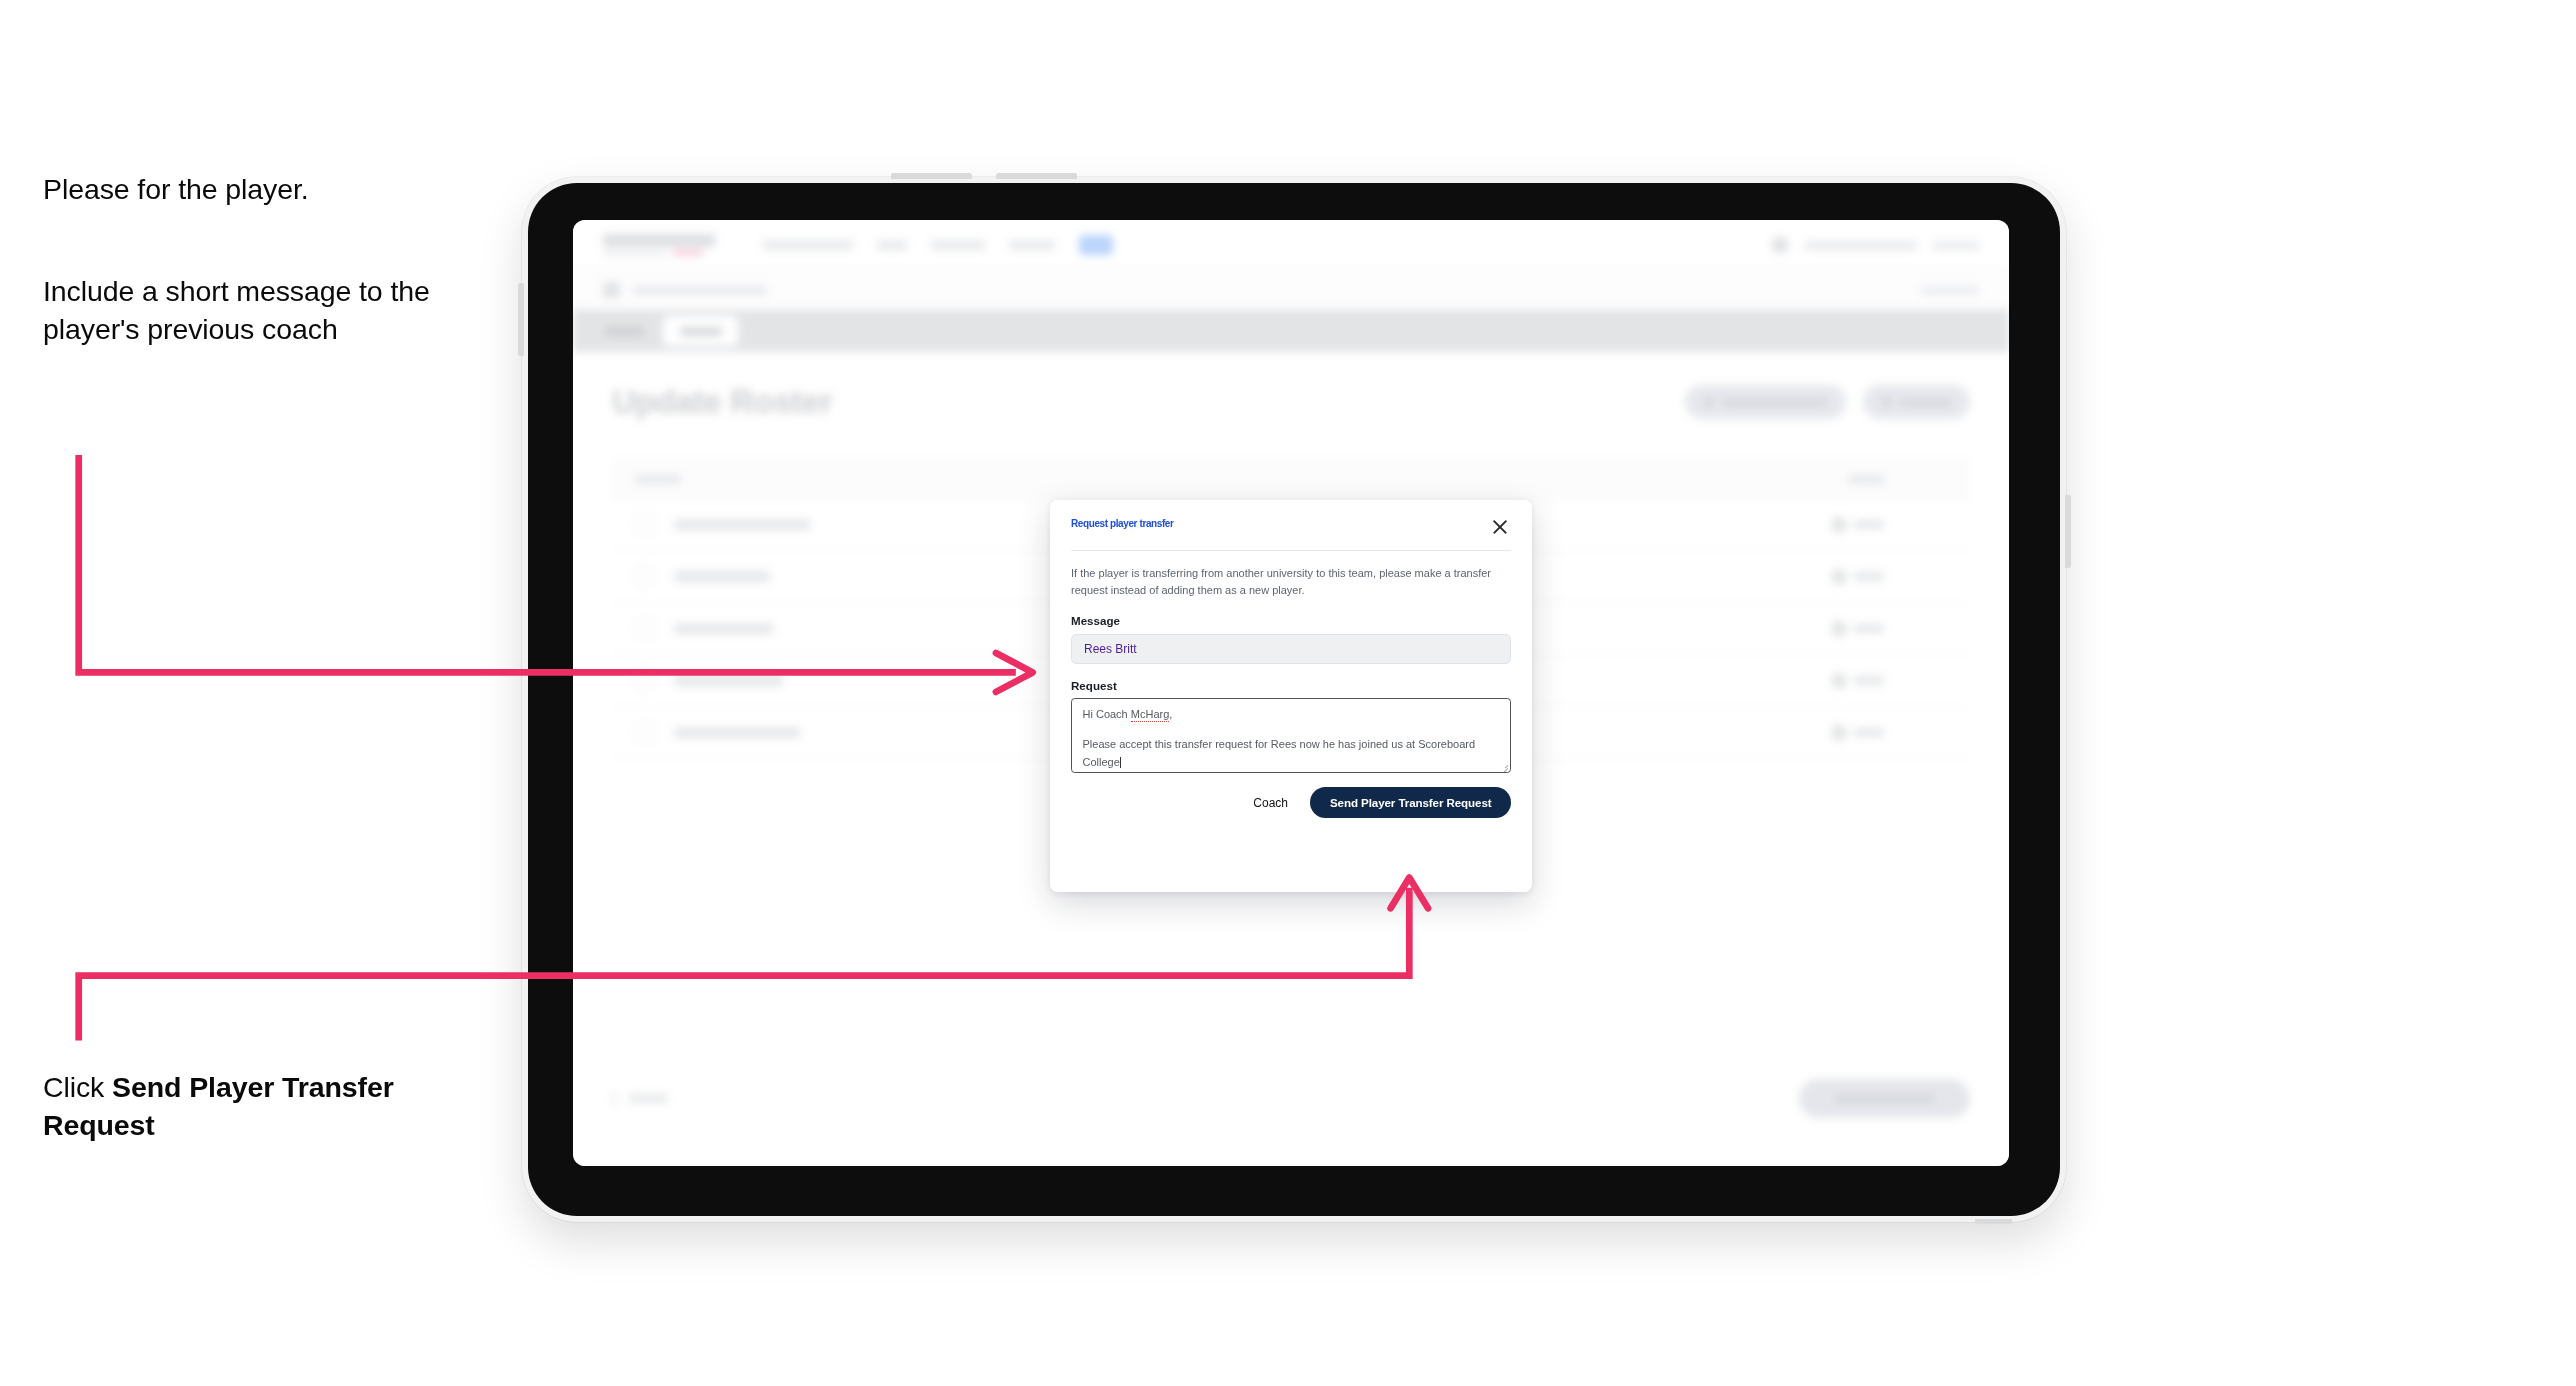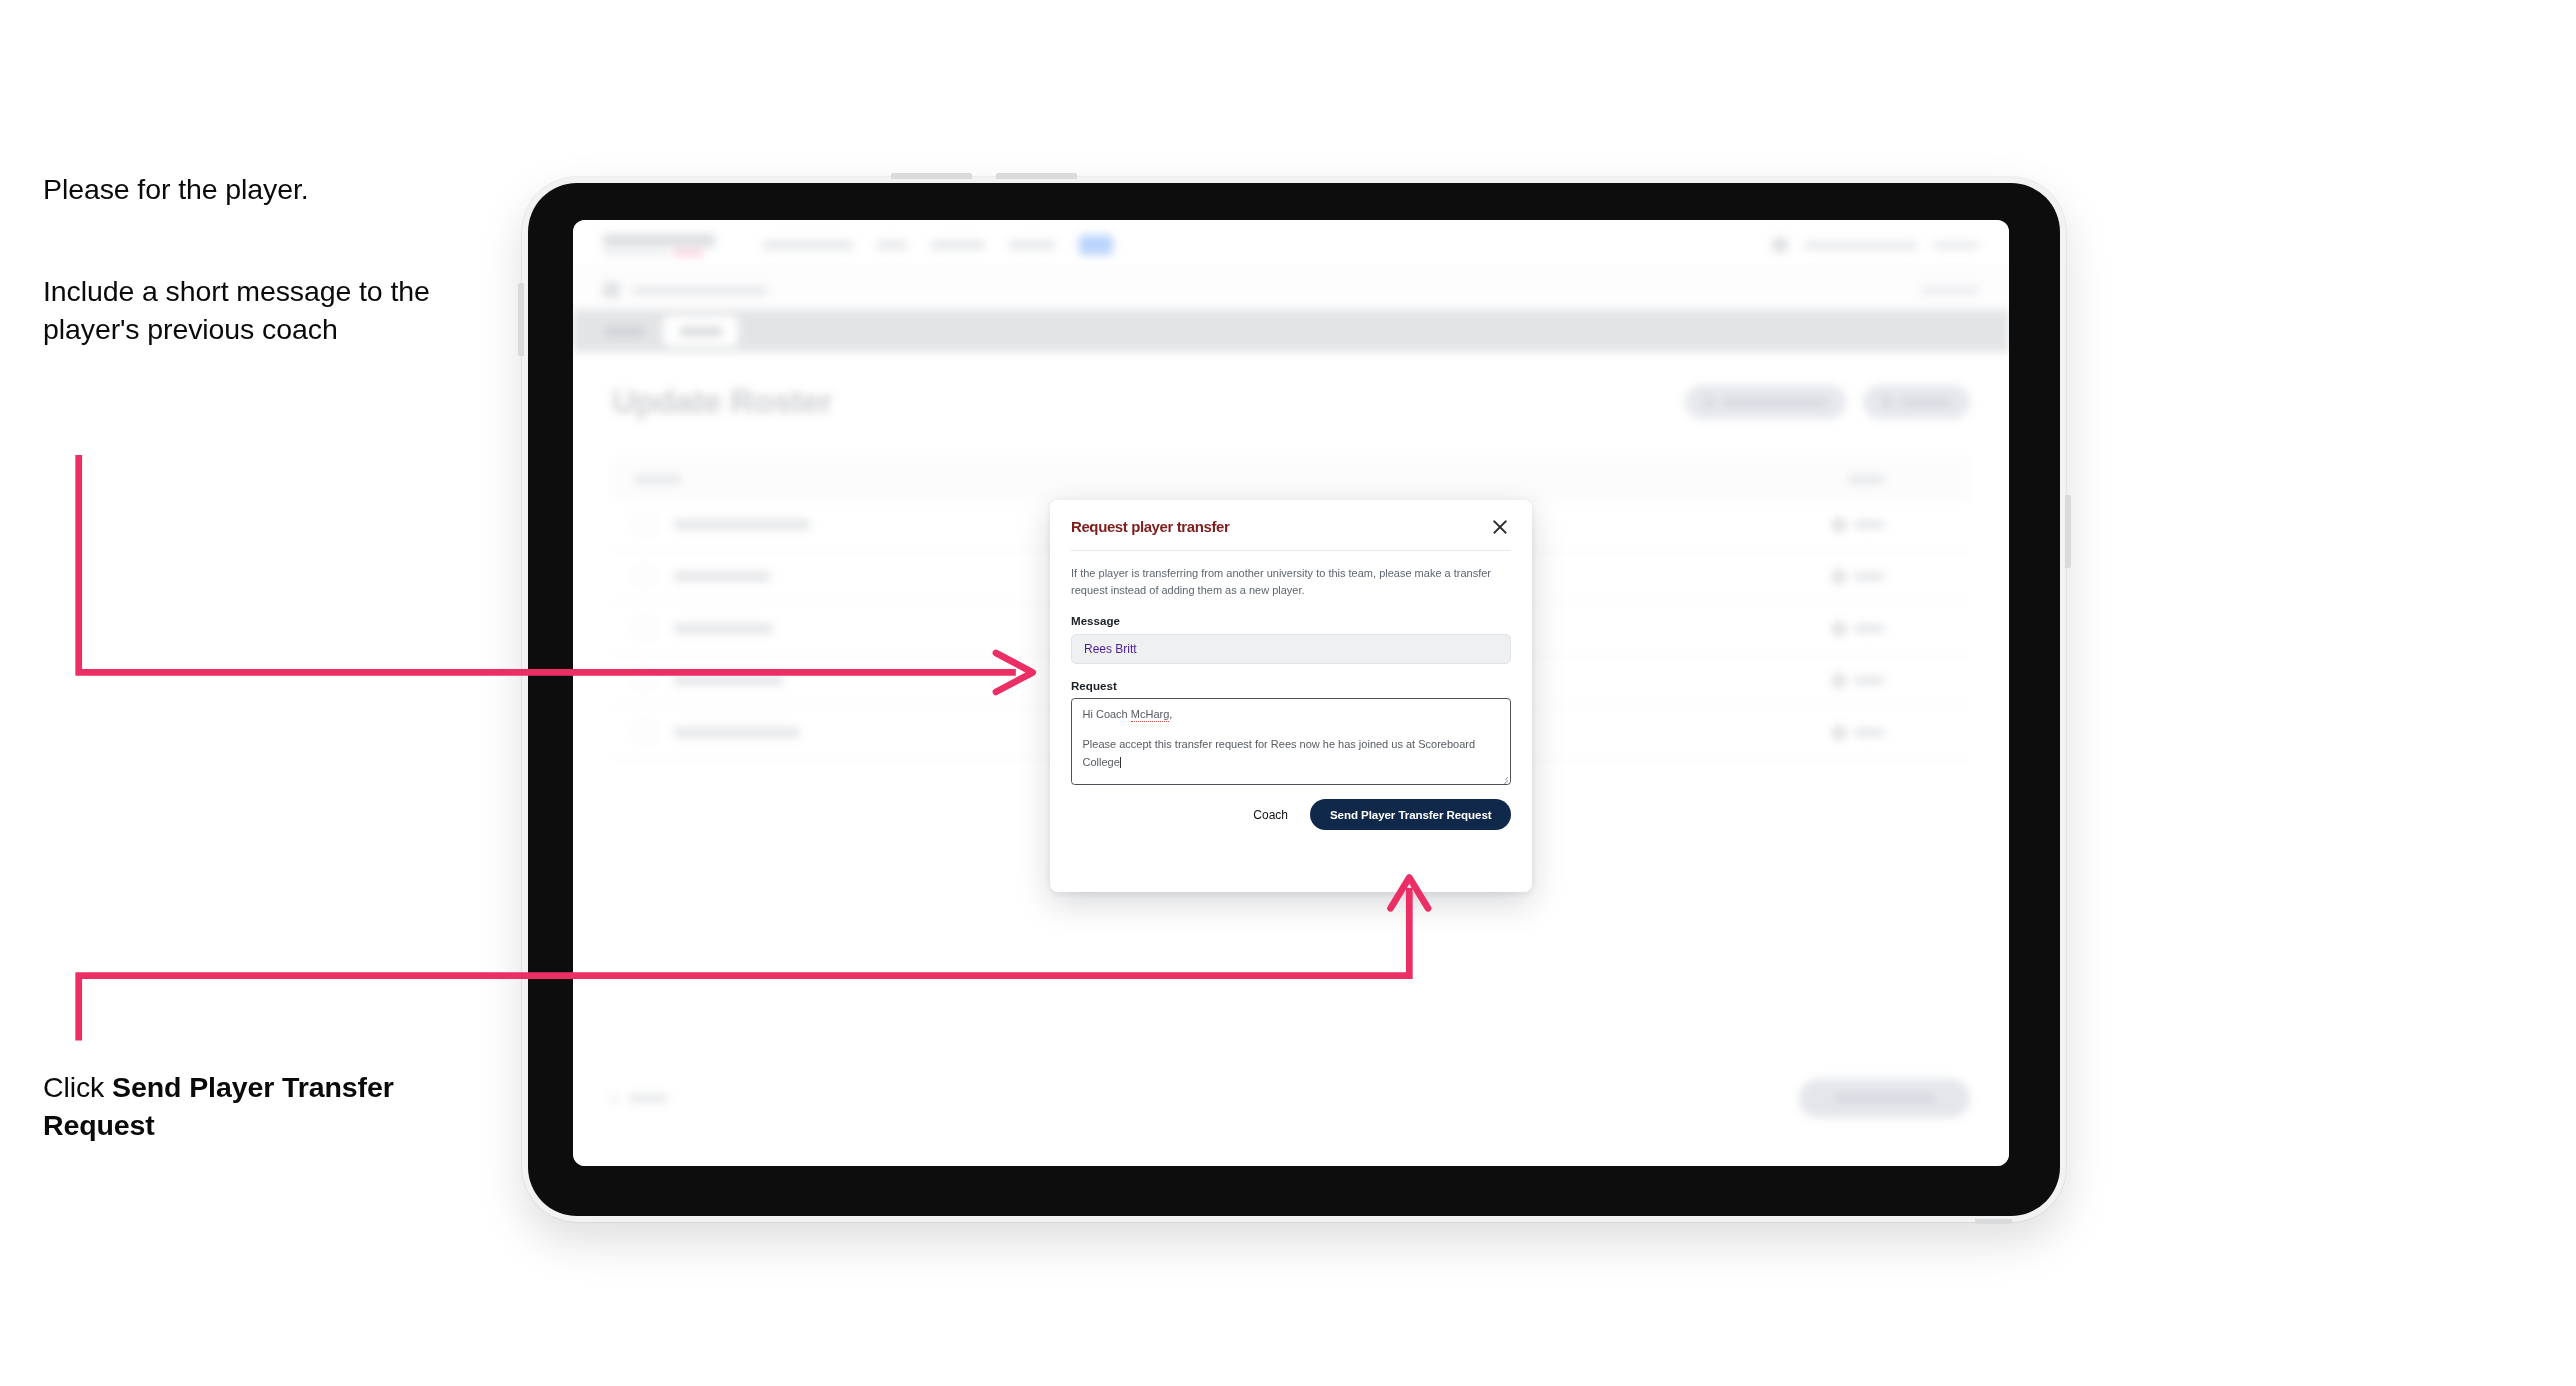--- a/index.html
+++ b/index.html
@@ -143,39 +143,39 @@
     left: 1050px; top: 500px;
     width: 482px; height: 392px;
     background: #ffffff;
     border-radius: 7.5px;
     box-shadow: 0 10.5px 33px rgba(17,24,39,0.17), 0 1.5px 6px rgba(17,24,39,0.08);
     z-index: 30;
     padding: 18px 21px 0 21px;
     font-family: "Liberation Sans", sans-serif;
   }
   #modal-head { display: flex; align-items: flex-start; justify-content: space-between; padding-bottom: 12px; border-bottom: 0.7px solid #e8e8e8; }
-  #modal-title { font-size: 15px; font-weight: 700; color: #7f1d1d; letter-spacing: -0.4px; }
+  #modal-title { font-size: 10px; font-weight: 700; color: #1d4ed8; letter-spacing: -0.4px; }
   #modal-close { width: 22.5px; height: 22.5px; position: relative; cursor: pointer; margin-top: -2.2px; }
   #modal-close::before, #modal-close::after {
     content: ""; position: absolute; left: 2.2px; top: 10.5px; width: 18px; height: 1.8px; background: #2b2b2b; border-radius: 0.7px;
   }
   #modal-close::before { transform: rotate(45deg); }
   #modal-close::after  { transform: rotate(-45deg); }
 
   #modal-desc { margin-top: 13.5px; font-size: 11px; line-height: 1.55; color: #5d6570; max-width: 445px; }
 
   .fieldlabel { margin-top: 15px; font-size: 11.6px; font-weight: 700; color: #1a1f26; }
   .playerinput {
     margin-top: 6.7px; width: 440px; height: 30px;
     background: #eef0f2; border: 0.7px solid #dfe2e6; border-radius: 5.2px;
     display: flex; align-items: center; padding: 0 12px;
     font-size: 12px; color: #4c1d95;
   }
   .msgbox {
-    margin-top: 6.7px; width: 440px; height: 87px;
+    margin-top: 6.7px; width: 440px; height: 75px;
     background: #fff; border: 1.2px solid #4c5257; border-radius: 3.7px;
     padding: 6.7px 10.5px; font-size: 11px; line-height: 1.62; color: #555b62;
     position: relative; overflow: hidden;
   }
   .msg-l2 { margin-top: 12.7px; }
   .spell  { border-bottom: 1.5px dotted #e03a3a; padding-bottom: 0.7px; }
   .caret  { display: inline-block; width: 1px; height: 11.2px; background: #333; vertical-align: -1.5px; }
   .resize-grip { position: absolute; right: 2.2px; bottom: 1.5px; width: 8.2px; height: 8.2px; }
   .resize-grip i { position: absolute; right: 0; background: #9aa0a6; height: 0.7px; transform: rotate(-45deg); transform-origin: right center; }
   .resize-grip i:nth-child(1) { bottom: 2.2px; width: 6.7px; }

